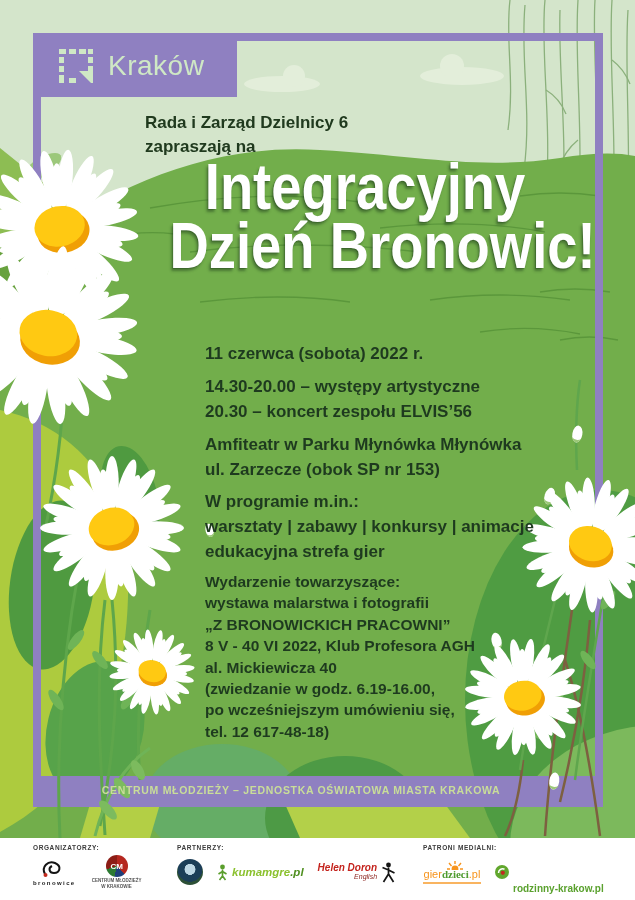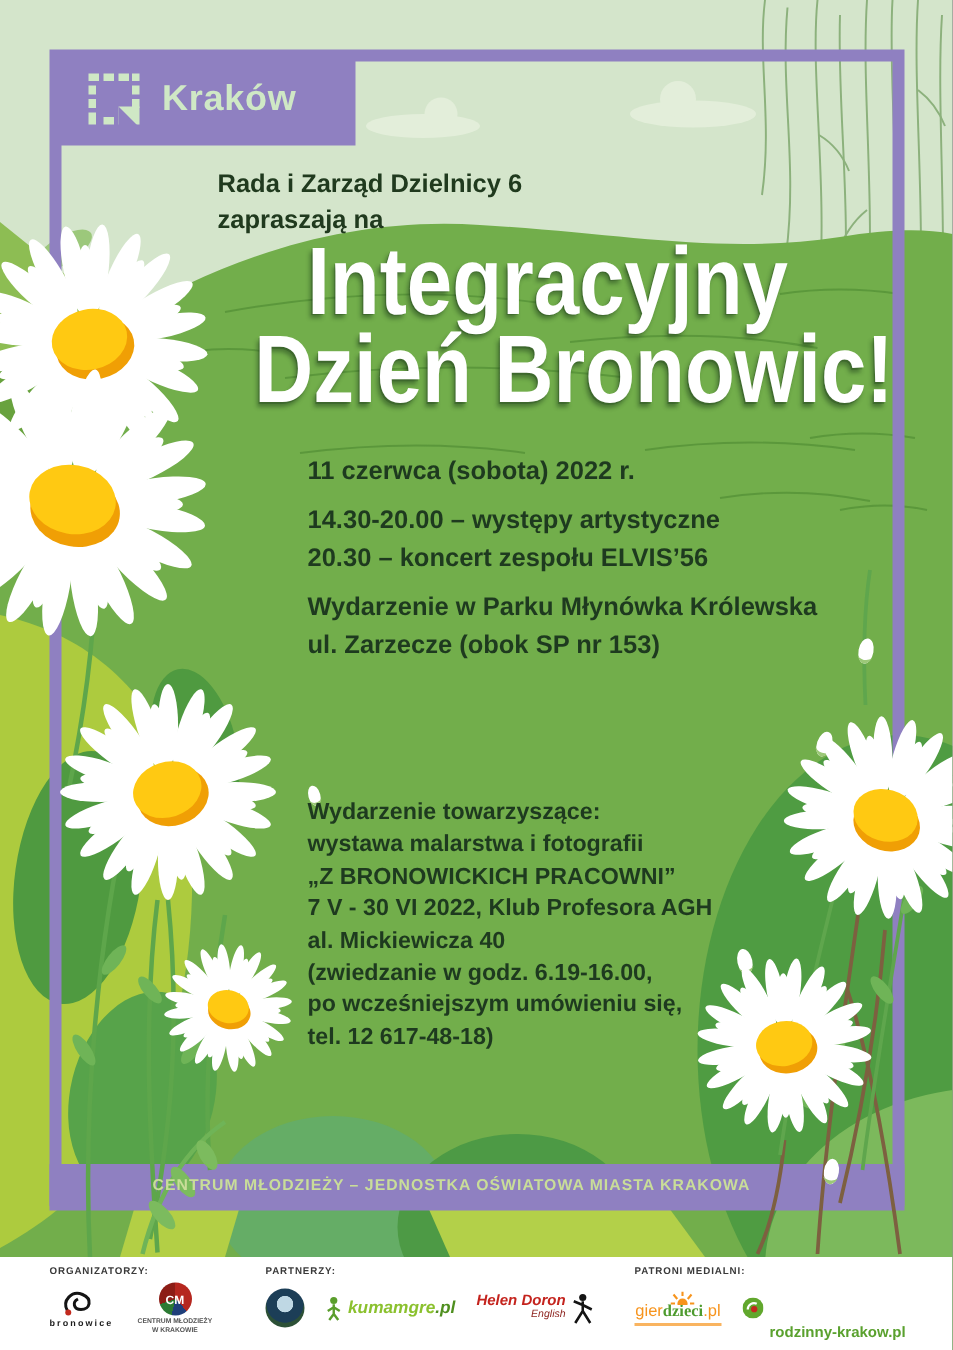--- a/index.html
+++ b/index.html
@@ -8,36 +8,36 @@
     font-family:"Liberation Sans",sans-serif;background:#d4e5cb;
   }
   #bg-art{position:absolute;left:0;top:0;width:635px;height:900px;}
   .abs{position:absolute;}
 
   
   .krakow-box{
     left:37px;top:35px;width:200px;height:62px;background:#8f80c1;
     display:flex;align-items:center;gap:13px;padding-left:20px;box-sizing:border-box;
   }
-  .krakow-text{color:#cfe8c5;font-size:24px;font-weight:700;letter-spacing:.5px;}
+  .krakow-text{color:#cfe8c5;font-size:28px;font-weight:400;letter-spacing:.5px;}
 
   
   .intro{left:145px;top:111px;color:#203a1e;font-size:17px;font-weight:700;line-height:24px;}
 
   
   .title{
     left:135px;top:158px;width:460px;text-align:center;color:#ffffff;
     font-size:64px;line-height:59px;font-weight:700;
     transform:scaleX(.85);transform-origin:50% 50%;
     text-shadow:-2px 3px 3px rgba(24,54,24,.45), -1px 1px 0 rgba(24,54,24,.25);
     white-space:nowrap;
   }
 
   
-  .detail{left:205px;color:#1e3a1f;font-weight:700;font-size:17px;line-height:25px;}
+  .detail{left:205px;color:#1e3a1f;font-weight:700;font-size:17px;line-height:25px;margin-top:40px;}
   .d-date{top:301px;}
   .d-times{top:334px;}
   .d-venue{top:392px;}
   .d-program{top:449px;}
   .d-side{top:531px;font-size:15.5px;line-height:21.4px;}
 
   
   .banner-text{
     left:33px;top:776px;width:536px;height:28px;display:flex;align-items:center;justify-content:center;
     color:#c9dd99;font-size:10.5px;font-weight:700;letter-spacing:.7px;
@@ -271,28 +271,33 @@
     <div>Integracyjny</div>
     <div>Dzień Bronowic!</div>
   </div>
 
   <div class="abs detail d-date">11 czerwca (sobota) 2022 r.</div>
   <div class="abs detail d-times">
     <div>14.30-20.00 – występy artystyczne</div>
     <div>20.30 – koncert zespołu ELVIS’56</div>
   </div>
   <div class="abs detail d-venue">
-    <div>Wydarzenie w Parku Młynówka Królewska</div>
+    <div>Amfiteatr w Parku Młynówka Młynówka</div>
     <div>ul. Zarzecze (obok SP nr 153)</div>
+  </div>
+  <div class="abs detail d-program">
+    <div>W programie m.in.:</div>
+    <div>warsztaty | zabawy | konkursy | animacje</div>
+    <div>edukacyjna strefa gier</div>
   </div>
   <div class="abs detail d-side">
     <div>Wydarzenie towarzyszące:</div>
     <div>wystawa malarstwa i fotografii</div>
     <div>„Z BRONOWICKICH PRACOWNI”</div>
-    <div>7 V - 30 VI 2022, Klub Profesora AGH</div>
+    <div>8 V - 40 VI 2022, Klub Profesora AGH</div>
     <div>al. Mickiewicza 40</div>
     <div>(zwiedzanie w godz. 6.19-16.00,</div>
     <div>po wcześniejszym umówieniu się,</div>
     <div>tel. 12 617-48-18)</div>
   </div>
 
   <div class="abs banner-text">CENTRUM MŁODZIEŻY – JEDNOSTKA OŚWIATOWA MIASTA KRAKOWA</div>
 
   <div class="abs footer">
 

